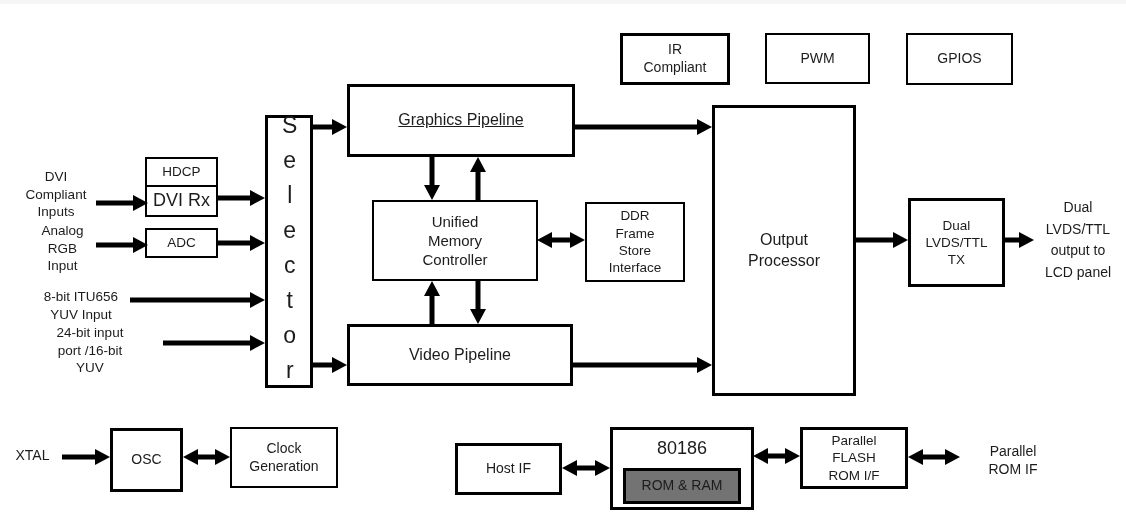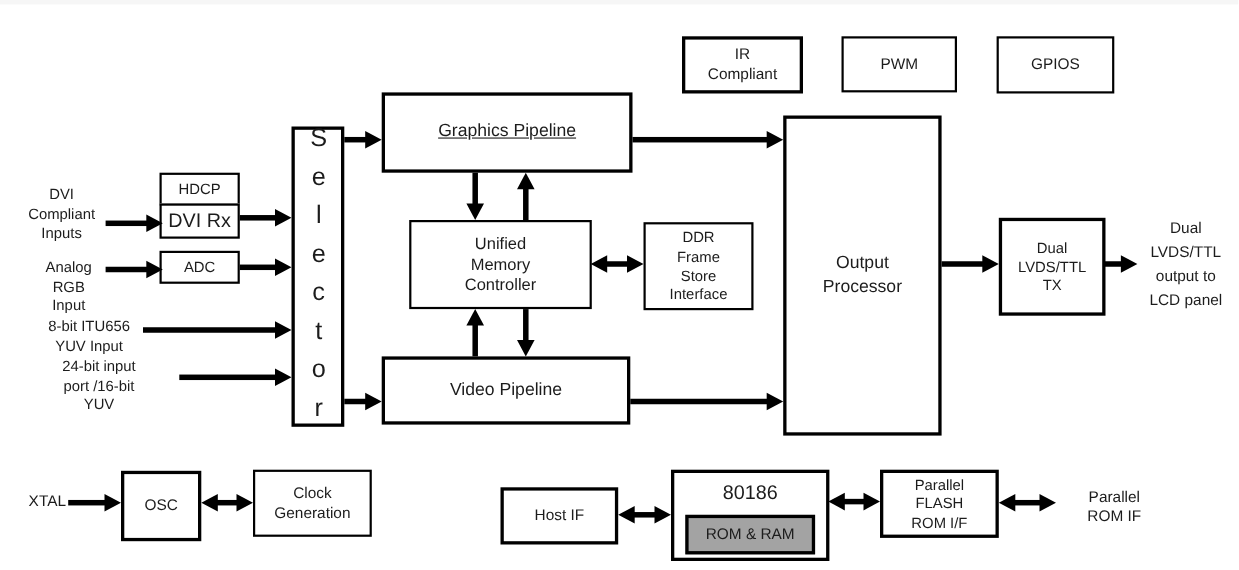--- a/index.html
+++ b/index.html
@@ -22,37 +22,37 @@
   .tri-r{right:0;top:50%;transform:translateY(-50%);
          border-top:8px solid transparent;border-bottom:8px solid transparent;border-left:15px solid #000;}
   .tri-l{left:0;top:50%;transform:translateY(-50%);
          border-top:8px solid transparent;border-bottom:8px solid transparent;border-right:15px solid #000;}
   .tri-d{bottom:0;left:50%;transform:translateX(-50%);
          border-left:8px solid transparent;border-right:8px solid transparent;border-top:15px solid #000;}
   .tri-u{top:0;left:50%;transform:translateX(-50%);
          border-left:8px solid transparent;border-right:8px solid transparent;border-bottom:15px solid #000;}
   .cpu-label{position:absolute;left:0;right:0;top:7px;text-align:center;font-size:18px;}
   .rom-box{position:absolute;left:10px;top:38px;width:118px;height:36px;border:3px solid #000;
-           display:flex;align-items:center;justify-content:center;font-size:14px;background:#a3a3a3;box-sizing:border-box;}
+           display:flex;align-items:center;justify-content:center;font-size:14px;background:#737373;box-sizing:border-box;}
 </style>
 </head>
 <body>
 
 <div class="canvas">
   <div class="topstrip"></div>
 
   <div class="box b3" style="left:620px;top:33px;width:110px;height:52px;">IR
 Compliant</div>
   <div class="box" style="left:765px;top:33px;width:105px;height:51px;">PWM</div>
   <div class="box" style="left:906px;top:33px;width:107px;height:52px;">GPIOS</div>
 
   <div class="label" style="left:10px;top:168px;width:92px;">DVI
 Compliant
 Inputs</div>
-  <div class="label" style="left:25px;top:222px;width:75px;margin-top:12px;">Analog
+  <div class="label" style="left:25px;top:222px;width:75px;">Analog
 RGB
 Input</div>
   <div class="label" style="left:5px;top:288px;width:152px;">8-bit ITU656
 YUV Input</div>
   <div class="label" style="left:15px;top:324px;width:150px;">24-bit input
 port /16-bit
 YUV</div>
 
   <div class="box" style="left:145px;top:157px;width:73px;height:30px;font-size:13.5px;">HDCP</div>
   <div class="box" style="left:145px;top:185px;width:73px;height:32px;font-size:18px;">DVI Rx</div>
@@ -75,21 +75,21 @@
 Processor</div>
   <div class="box b3 f13" style="left:908px;top:198px;width:97px;height:89px;">Dual
 LVDS/TTL
 TX</div>
 
   <div class="label" style="left:1032px;top:197px;width:92px;font-size:14px;line-height:1.55;">Dual
 LVDS/TTL
 output to
 LCD panel</div>
 
-  <div class="label" style="left:5px;top:446px;width:55px;font-size:14px;text-align:right;">XTAL</div>
+  <div class="label" style="left:5px;top:446px;width:55px;font-size:14px;">XTAL</div>
   <div class="box" style="left:230px;top:427px;width:108px;height:61px;">Clock
 Generation</div>
   <div class="box b3" style="left:110px;top:428px;width:73px;height:64px;">OSC</div>
   <div class="box b3" style="left:455px;top:443px;width:107px;height:52px;">Host IF</div>
 
   <div class="box b3" style="left:610px;top:427px;width:144px;height:83px;align-items:flex-start;">
     <span class="cpu-label">80186</span>
     <span class="rom-box">ROM &amp; RAM</span>
   </div>
 

